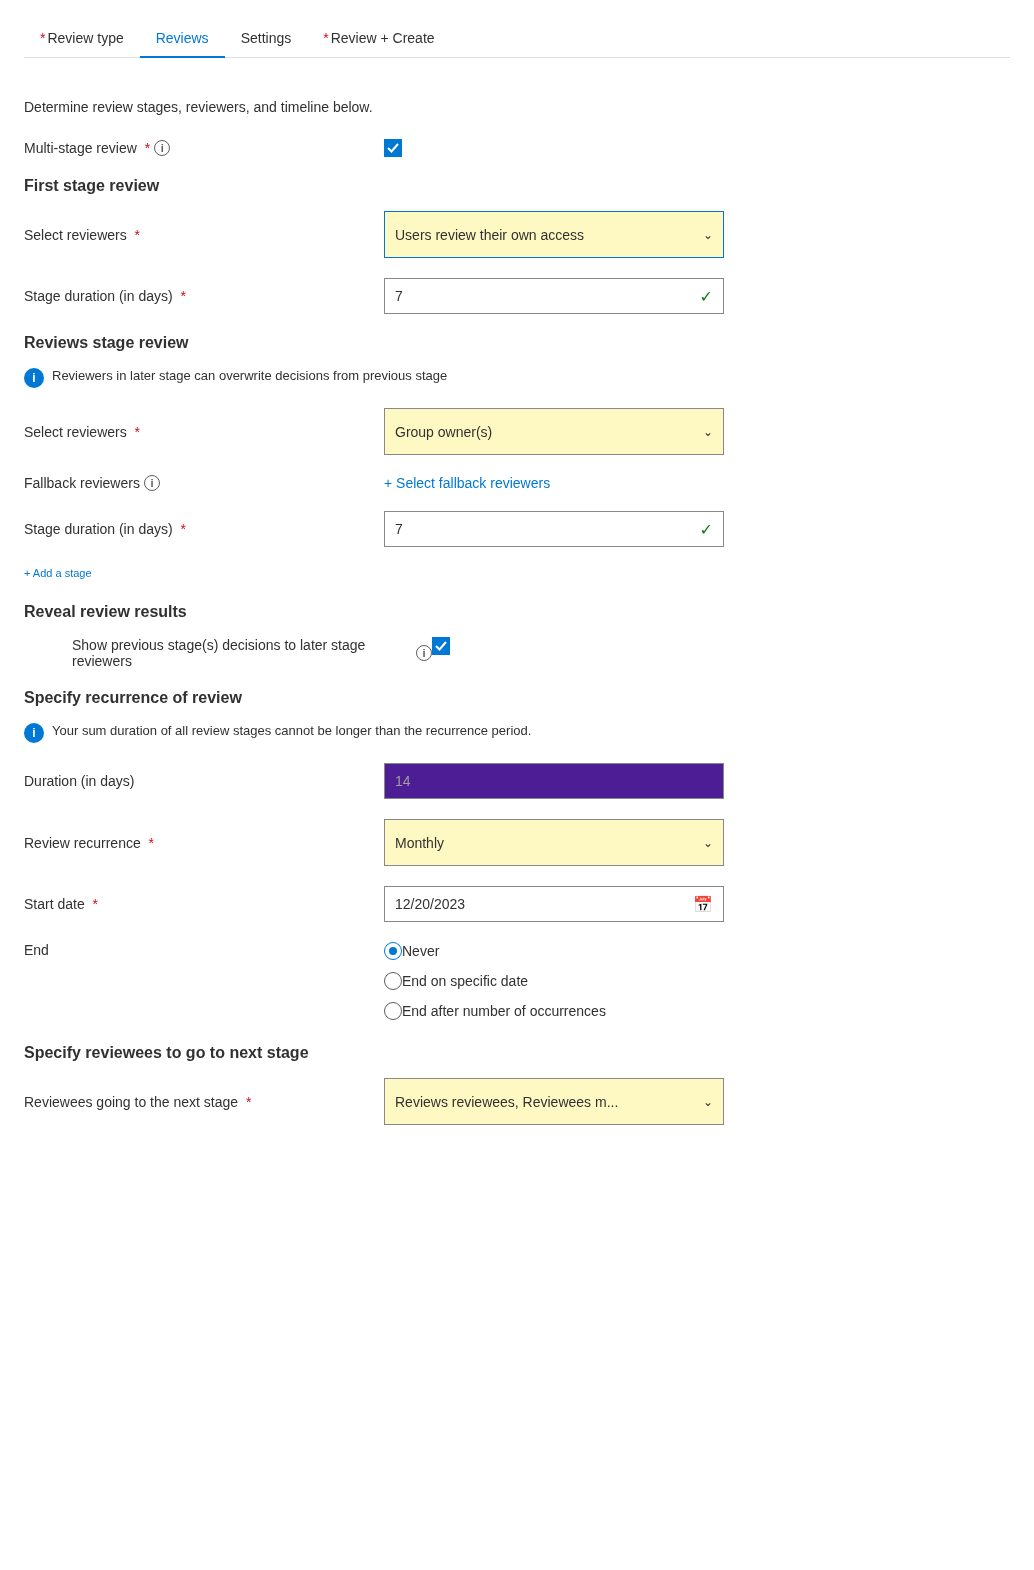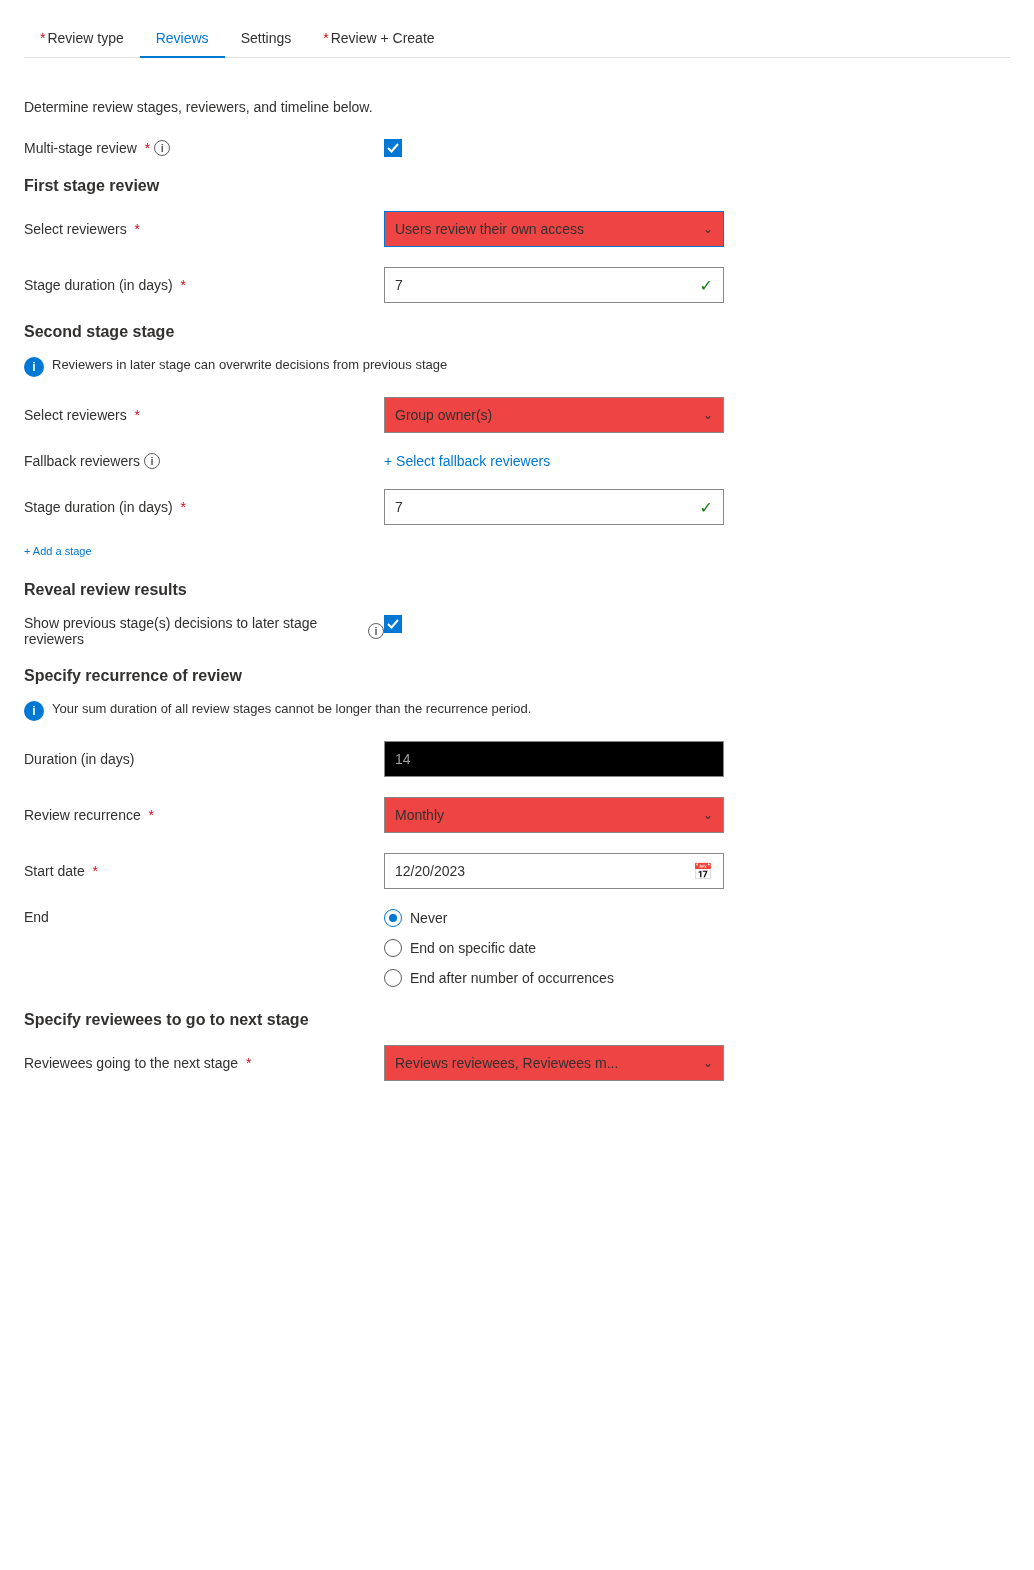--- a/index.html
+++ b/index.html
@@ -107,28 +107,28 @@
       align-items: flex-start;
       gap: 8px;
       margin-bottom: 20px;
       font-size: 13px;
       color: #323130;
     }
 
     
     .select-field {
       width: 100%;
-      height: 36px;
+      height: 47px;
       border: 1px solid #8a8886;
       padding: 0 10px;
       display: flex;
       align-items: center;
       justify-content: space-between;
       cursor: pointer;
-      background: #ef4444;
+      background: #fef9c3;
       font-size: 14px;
       color: #323130;
     }
     .select-field.focused {
       border: 1px solid #0078d4;
       outline: none;
     }
 
     
     .input-field {
@@ -140,21 +140,21 @@
       align-items: center;
       justify-content: space-between;
       background: #fff;
       font-size: 14px;
       color: #323130;
     }
     .input-field.focused {
       border: 1px solid #8a8886;
     }
     .input-field.disabled {
-      background: #000000;
+      background: #4c1d95;
       color: #a19f9d;
     }
     .input-check {
       color: #107c10;
       font-size: 16px;
     }
 
     
     .link-btn {
       color: #0078d4;
@@ -212,21 +212,20 @@
 
     
     .radio-group {
       display: flex;
       flex-direction: column;
       gap: 12px;
     }
     .radio-item {
       display: flex;
       align-items: center;
-      gap: 8px;
       cursor: pointer;
     }
     .radio-outer {
       width: 18px;
       height: 18px;
       border-radius: 50%;
       border: 1.5px solid #0078d4;
       display: flex;
       align-items: center;
       justify-content: center;
@@ -316,21 +315,21 @@
     <span class="required-star">&nbsp;*</span>
   </div>
   <div class="form-control-wrap">
     <div class="input-field focused">
       <span>7</span>
       <span class="input-check">✓</span>
     </div>
   </div>
 </div>
 
-<div class="section-header">Second stage stage</div>
+<div class="section-header">Reviews stage review</div>
 
 <div class="info-banner">
   <div class="info-icon-filled">
     <span>i</span>
   </div>
   <span>Reviewers in later stage can overwrite decisions from previous stage</span>
 </div>
 
 <div class="form-row">
   <div class="form-label">
@@ -366,21 +365,21 @@
       <span class="input-check">✓</span>
     </div>
   </div>
 </div>
 
 <div class="add-stage-btn">+ Add a stage</div>
 
 <div class="section-header">Reveal review results</div>
 
 <div class="form-row" style="align-items:flex-start;">
-  <div class="form-label" style="padding-top:0;">
+  <div class="form-label" style="padding-top:0;margin-left:48px;">
     <span>Show previous stage(s) decisions to later stage reviewers</span>
     <span class="info-circle" style="margin-left:4px;flex-shrink:0;">i</span>
   </div>
   <div class="checkbox-wrap form-control-wrap">
     <div class="checkbox-blue">
       <svg viewBox="0 0 12 12" fill="none" xmlns="http://www.w3.org/2000/svg">
         <polyline points="1,6 4.5,9.5 11,2" stroke="white" stroke-width="2" fill="none"></polyline>
       </svg>
     </div>
   </div>

